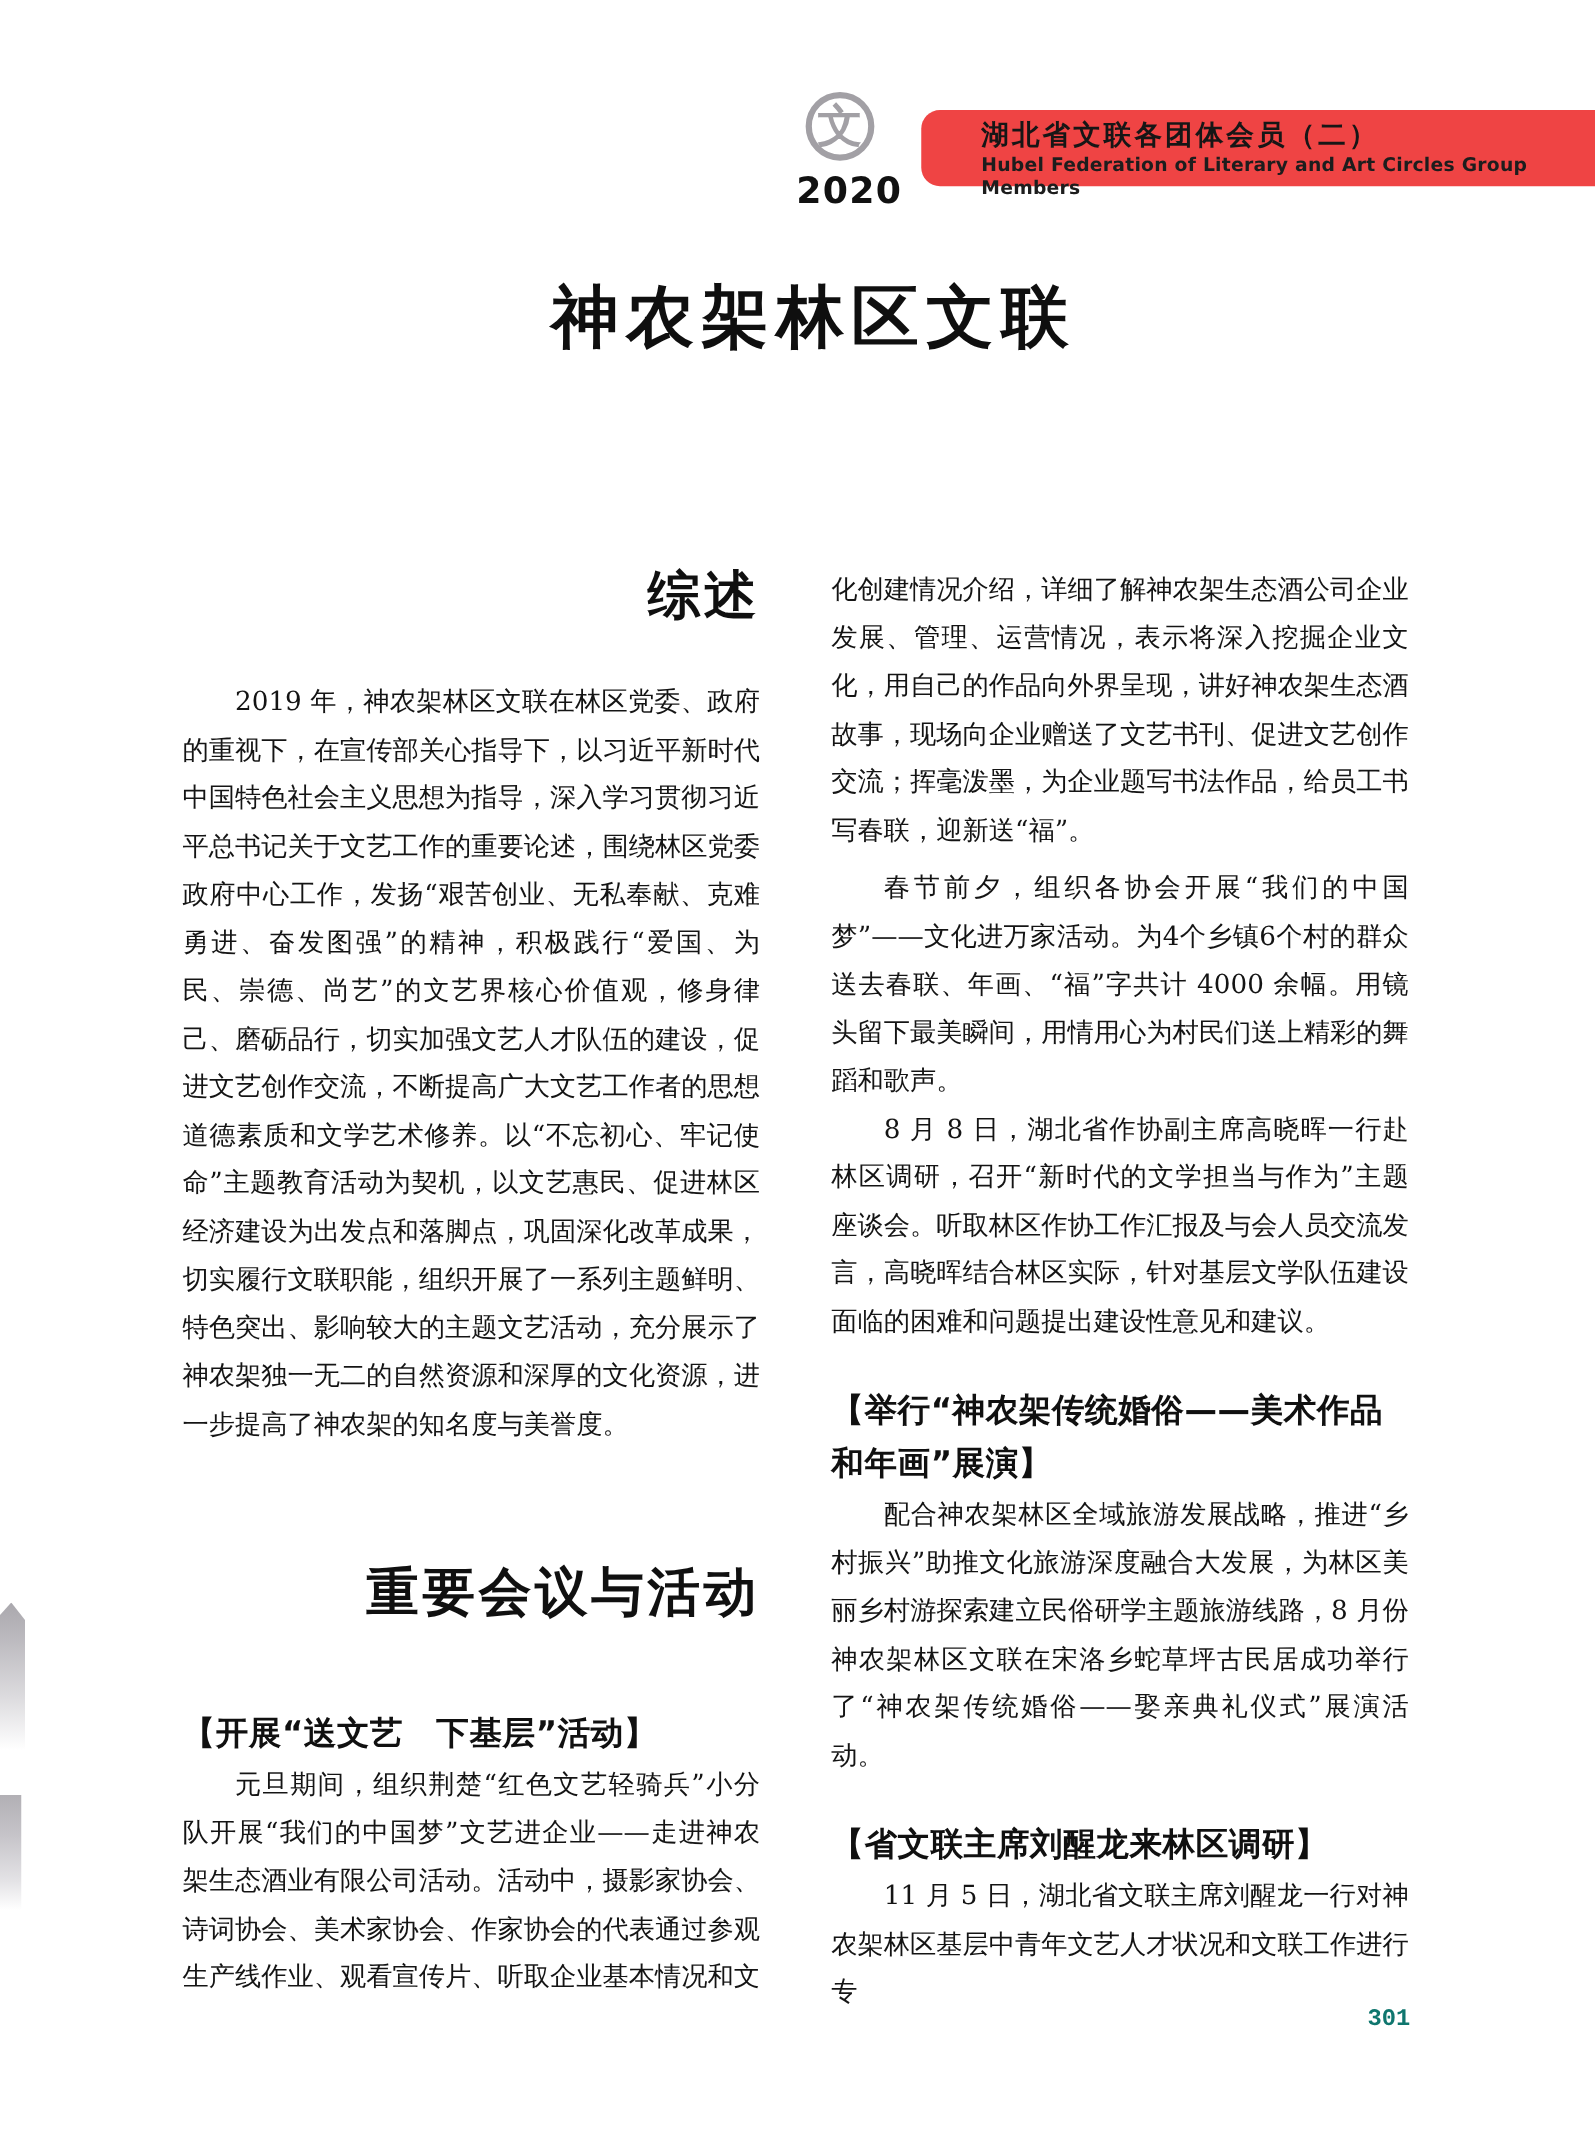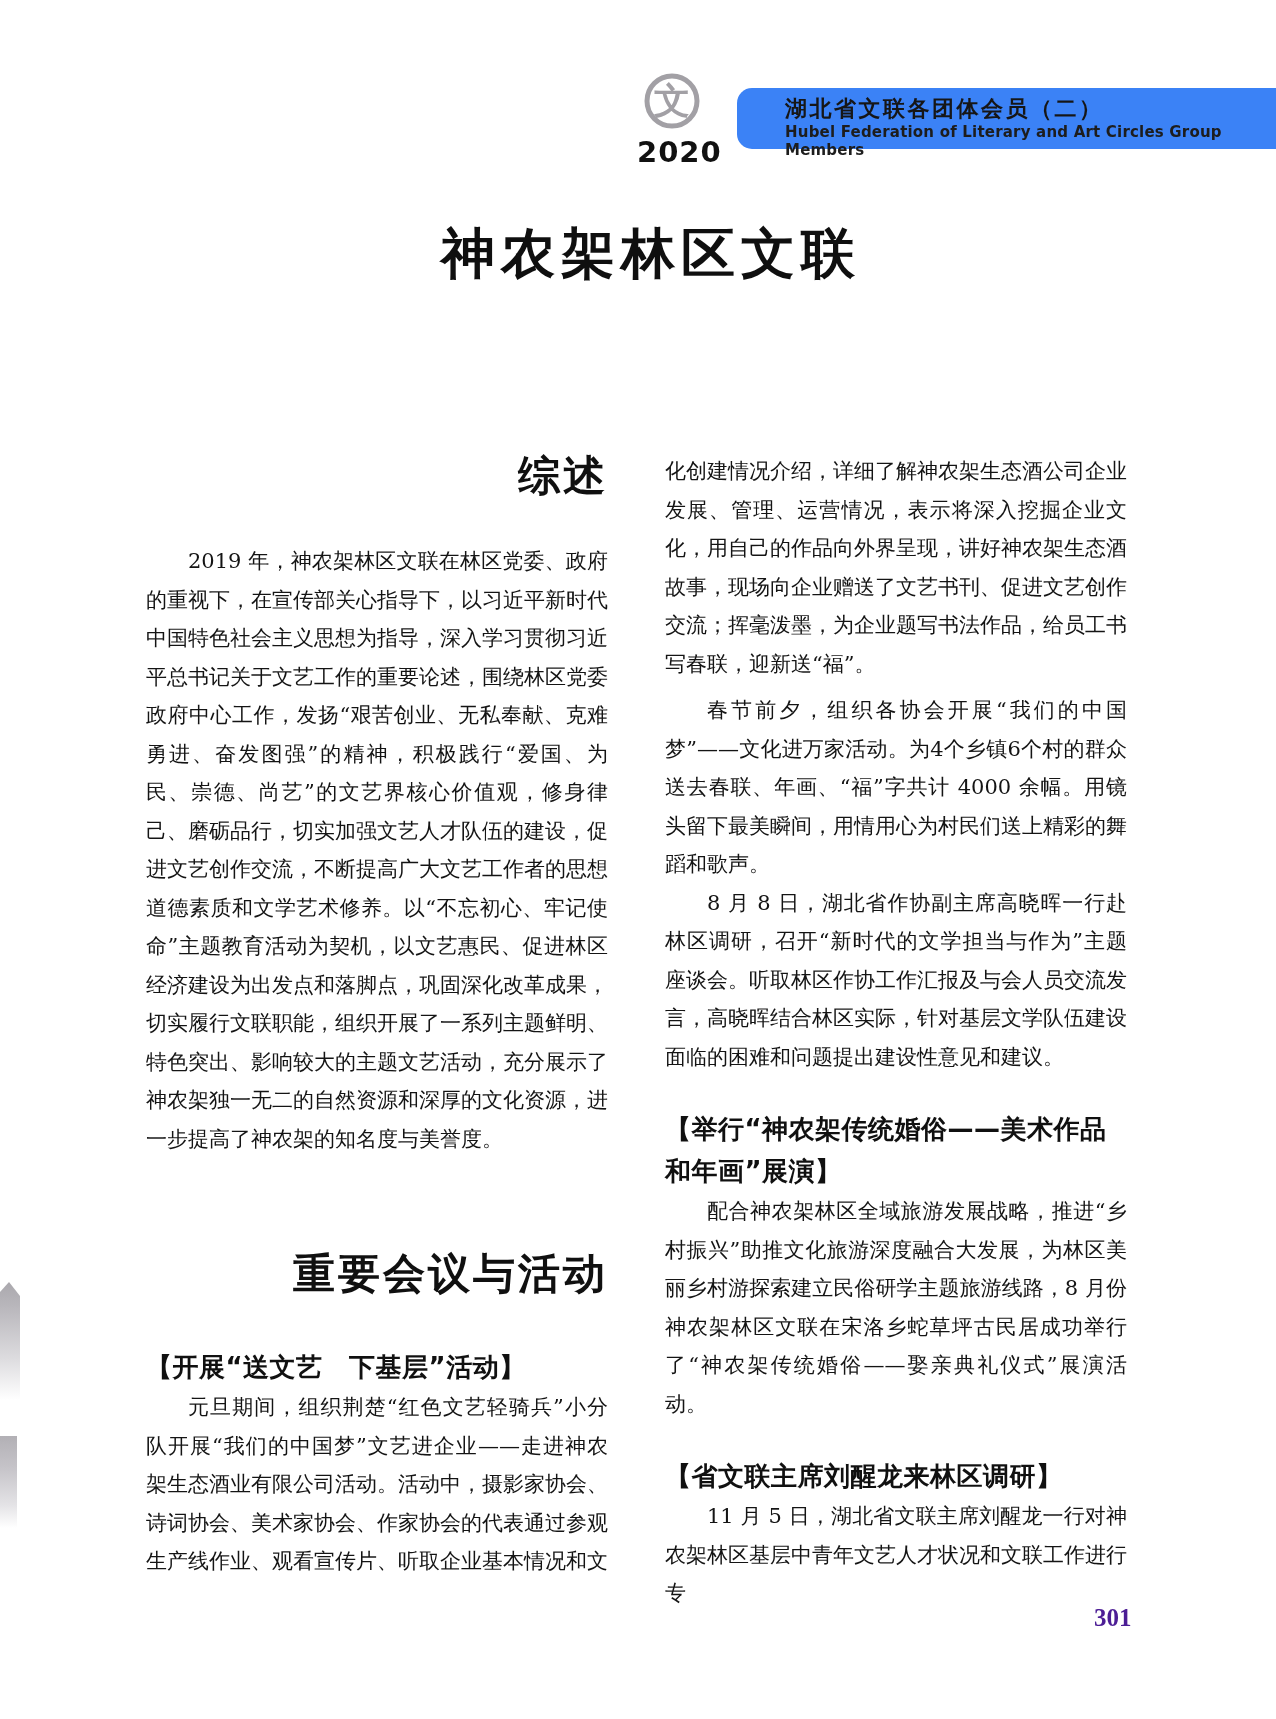--- a/index.html
+++ b/index.html
@@ -7,21 +7,21 @@
     position:relative; width:1276px; height:1719px; background:#ffffff;
     font-family:"DejaVu Serif", serif; color:#141414; overflow:hidden;
   }
 
   
   .header-logo { position:absolute; left:637px; top:72px; width:70px; text-align:center; }
   .logo-year { font-family:"DejaVu Sans", sans-serif; font-weight:bold; font-size:29px;
                letter-spacing:1px; color:#111; margin-top:1px; }
   .header-band {
     position:absolute; left:737px; top:88px; right:0; height:61px;
-    background:#3b82f6; border-radius:15px 0 0 15px;
+    background:#ef4444; border-radius:15px 0 0 15px;
     padding:8px 0 0 48px; box-sizing:border-box;
   }
   .band-cn { font-family:"DejaVu Sans", sans-serif; font-weight:bold; font-size:22px;
              letter-spacing:2.5px; color:#161616; line-height:26px; }
   .band-en { font-family:"DejaVu Sans", sans-serif; font-weight:bold; font-size:15px;
              color:#1d1d1d; margin-top:1px; letter-spacing:0.2px; }
 
   
   .doc-title {
     position:absolute; top:218px; left:13px; width:1276px; text-align:center;
@@ -38,32 +38,32 @@
     text-align:right; font-family:"DejaVu Sans", sans-serif; font-weight:bold;
     font-size:42px; color:#101010; margin:0; line-height:48px; letter-spacing:3px;
   }
   .overview-h { margin-bottom:42px; }
   .meetings-h { margin-top:92px; }
 
   .sec-h {
     font-family:"DejaVu Sans", sans-serif; font-weight:bold; font-size:26px;
     color:#101010; margin:32px 0 0 0; line-height:42px; letter-spacing:0.5px;
   }
-  .sec-h.first-left { margin-top:48px; }
+  .sec-h.first-left { margin-top:68px; }
 
   .body-p {
     font-size:21px; line-height:38.5px; text-align:justify; margin:0; color:#141414;
   }
   .ind { text-indent:2em; }
   .mt8 { margin-top:8px; }
 
   
   .page-number {
     position:absolute; left:1094px; top:1604px;
-    font-family:Liberation Serif, serif; font-weight:bold; font-size:25px; color:#4c1d95;
+    font-family:Liberation Mono, monospace; font-weight:bold; font-size:19px; color:#0f766e;
   }
 
   
   .artifact { position:absolute; left:0; pointer-events:none; }
   .artifact-1 {
     top:1282px; width:20px; height:118px;
     background:linear-gradient(180deg,#aaa8ad 0%,#bcbabf 25%,#dddcdf 65%,rgba(255,255,255,0) 100%);
     clip-path:polygon(0 10px,45% 0,100% 14px,100% 100%,0 100%);
   }
   .artifact-2 {

